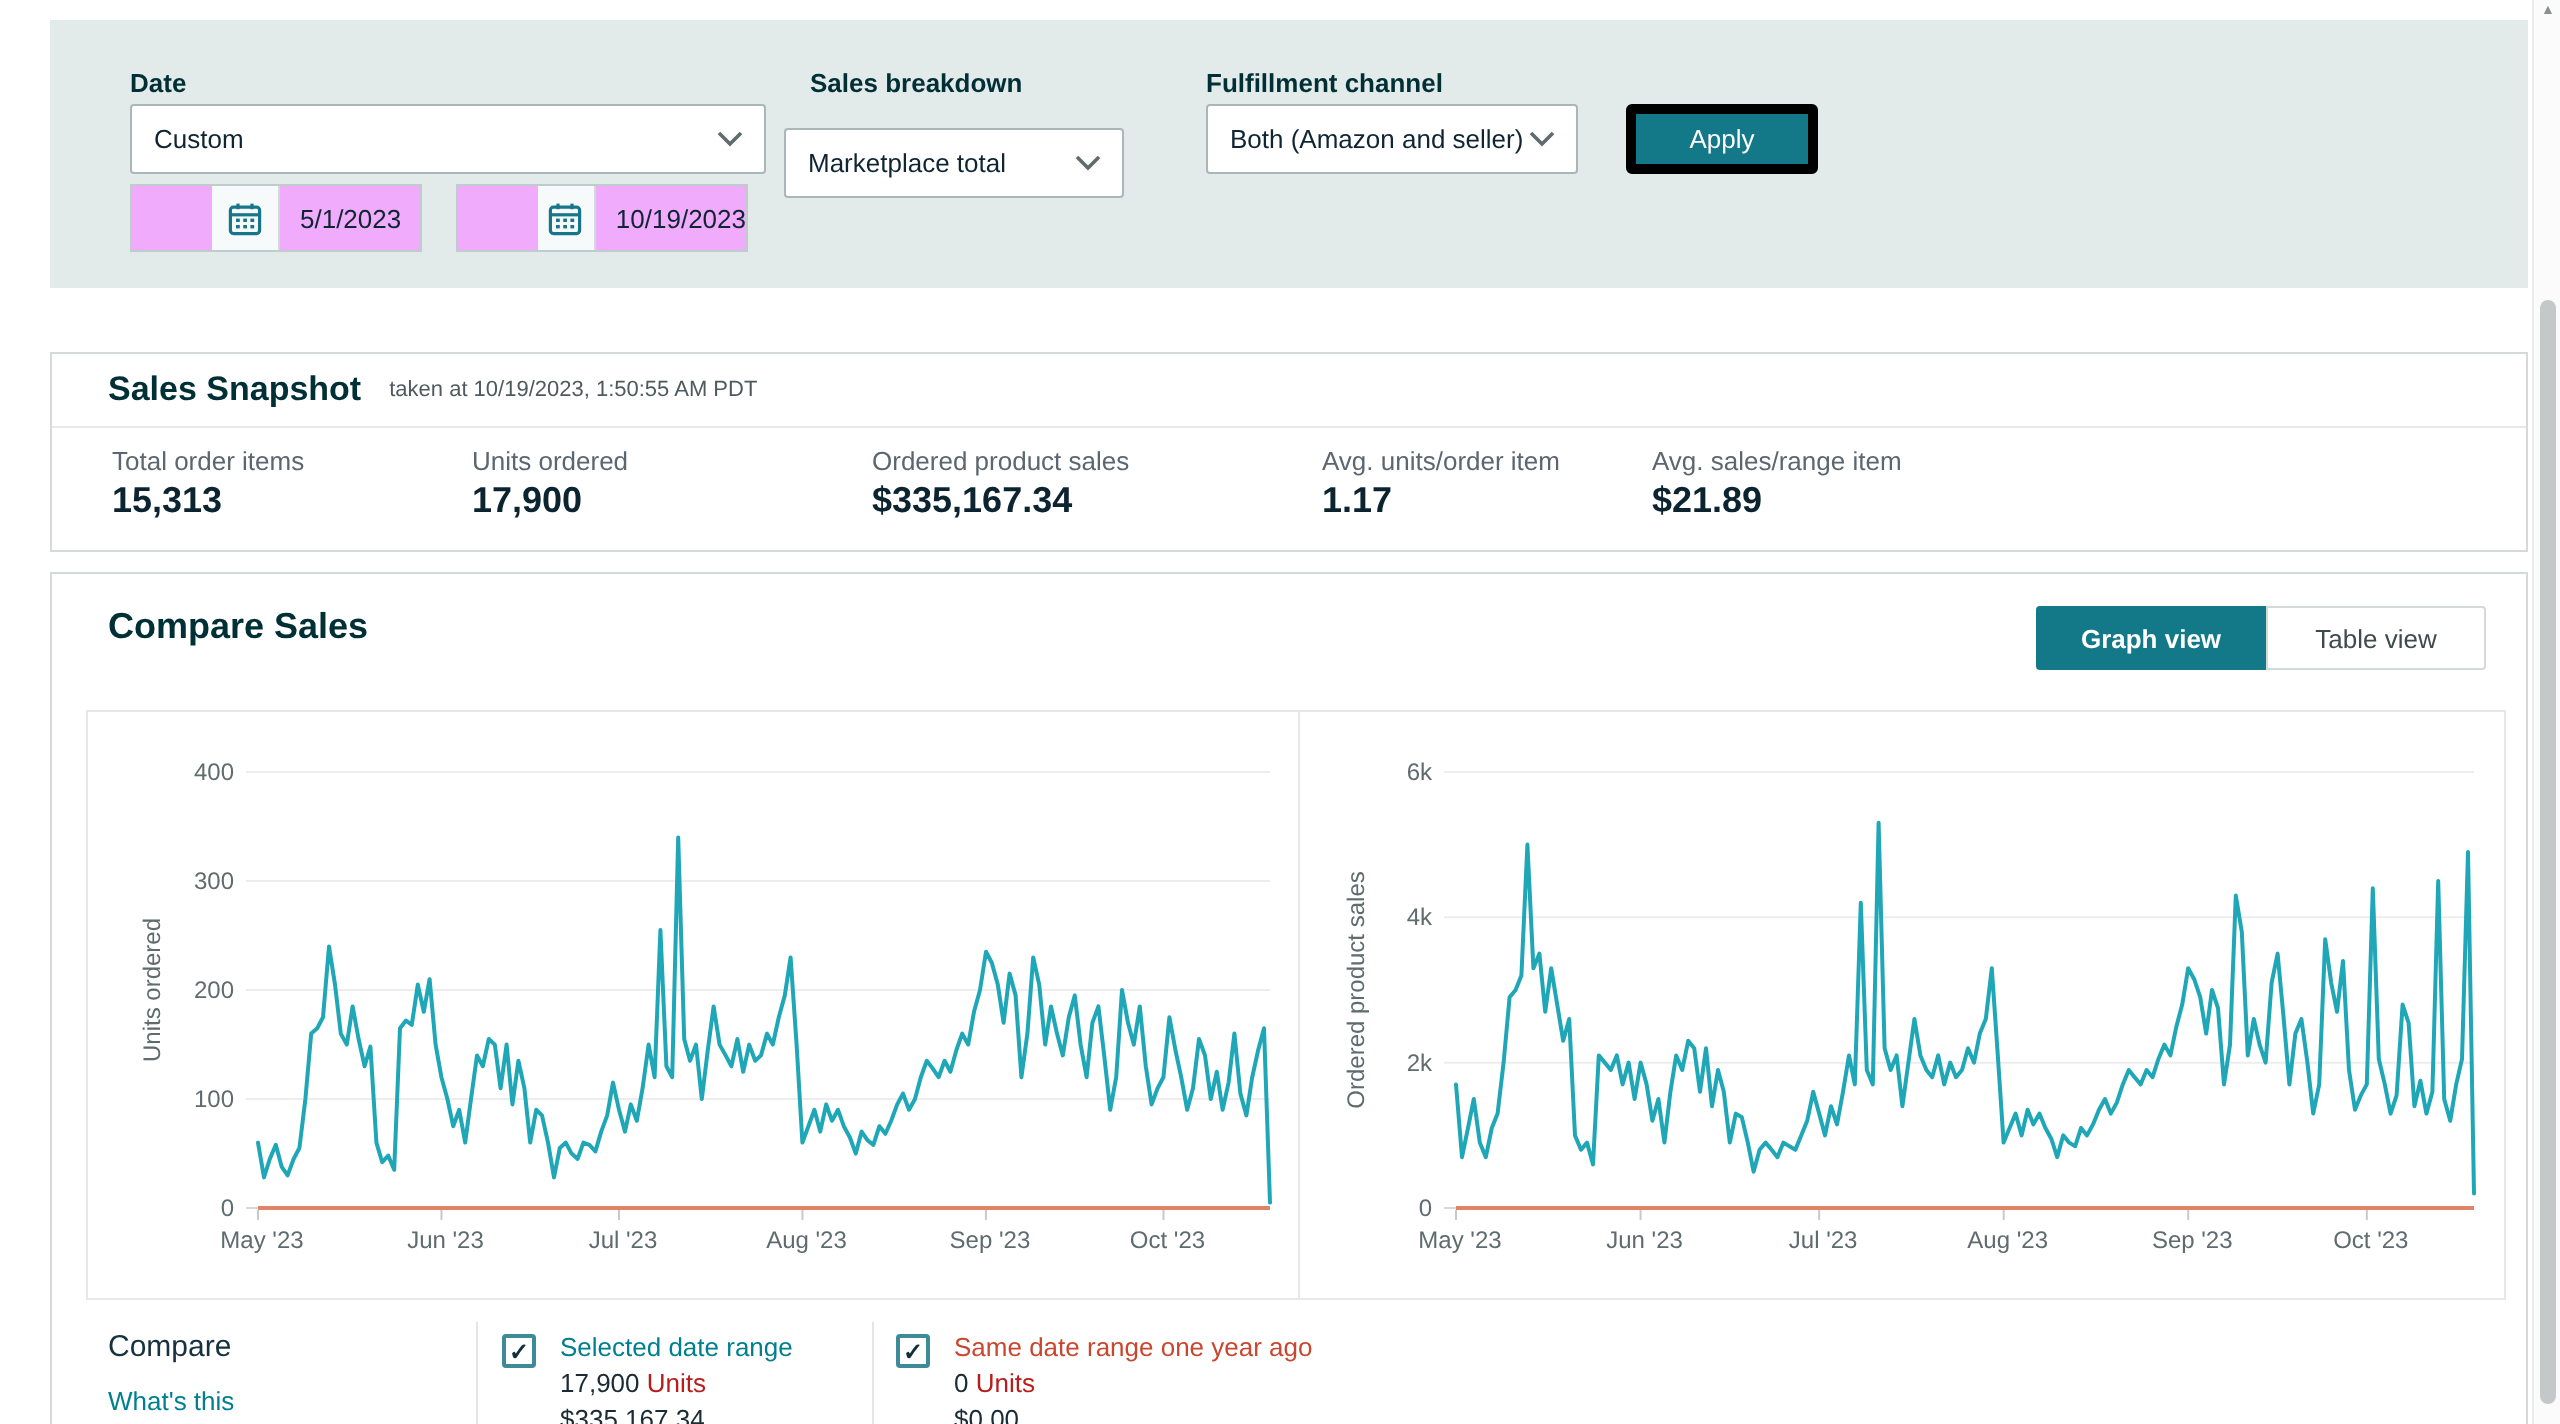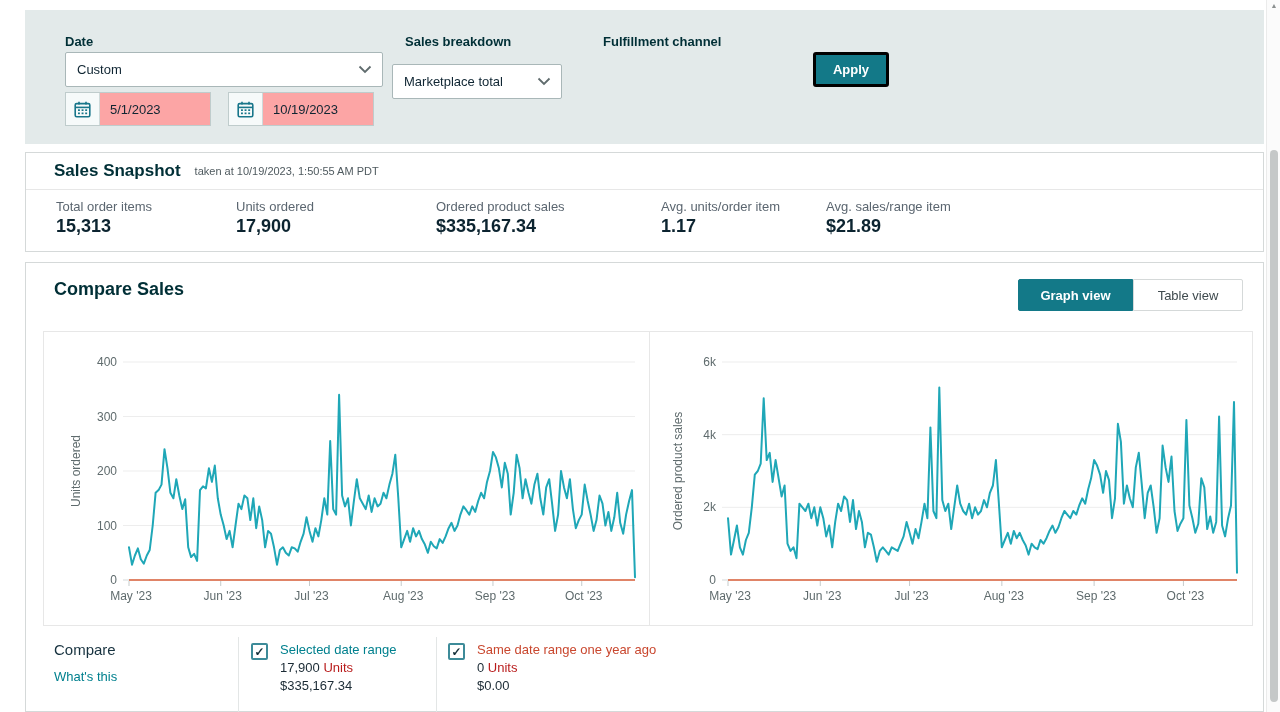--- a/index.html
+++ b/index.html
@@ -6,30 +6,30 @@
   html,body { width:1280px; height:712px; overflow:hidden; background:#fff;
     font-family:"Liberation Sans", sans-serif; color:#0f2532; }
   .page { position:absolute; left:0; top:0; width:1280px; height:712px; }
 
   
   .filter-panel { position:absolute; left:25px; top:10px; width:1239px; height:134px; background:#e3eaea; }
   .f-label { position:absolute; font-size:13px; font-weight:bold; color:#002f36; }
   .select { position:absolute; height:35px; background:#fff; border:1px solid #a9b7b8; border-radius:2px;
     display:flex; align-items:center; justify-content:space-between; padding:0 10px 0 11px; font-size:13px; cursor:pointer; }
   .select svg { flex:0 0 auto; }
-  .apply-btn { position:absolute; left:788px; top:42px; width:76px; height:35px; background:#137988; color:#fff;
-    font-size:13px; font-weight:bold; border:3px solid #000000; border-radius:3px; cursor:pointer;
+  .apply-btn { position:absolute; left:788px; top:42px; width:96px; height:35px; background:#137988; color:#fff;
+    font-size:13px; font-weight:normal; border:5px solid #000000; border-radius:3px; cursor:pointer;
     font-family:"Liberation Sans", sans-serif; }
-  .date-input { position:absolute; top:82px; height:34px; width:146px; background:#fca5a5; border:1px solid #bfcccc;
-    display:flex; align-items:stretch; }
+  .date-input { position:absolute; top:82px; height:34px; width:146px; background:#f0abfc; border:1px solid #bfcccc;
+    display:flex; align-items:stretch;padding-left:40px; }
   .cal-cell { width:34px; border-right:1px solid #cfdada; background:#f6fafa; display:flex; align-items:center; justify-content:center; }
   .date-text { font-size:13px; display:flex; align-items:center; padding-left:10px; }
 
   
-  .card { position:absolute; left:25px; width:1239px; background:#fff; border:1px solid #d5d9d9; }
+  .card { position:absolute; left:25px; width:1239px; background:#fff; border:1px solid #d5d9d9;margin-top:24px; }
   .snapshot-card { top:152px; height:100px; }
   .snap-header { height:37px; border-bottom:1px solid #e7e7e7; display:flex; align-items:center; padding-left:28px; }
   .snap-title { font-size:17px; font-weight:bold; color:#002f36; }
   .snap-taken { font-size:11px; color:#4f5a5f; margin-left:14px; }
   .stats-row { position:relative; height:62px; }
   .stat { position:absolute; top:9px; }
   .stat-label { font-size:13px; color:#5b6670; }
   .stat-value { font-size:18px; font-weight:bold; color:#0c2430; margin-top:2px; }
 
   .compare-card { top:262px; height:450px; }
@@ -120,20 +120,26 @@
 
     <div class="f-label" style="left:380px; top:24px;">Sales breakdown</div>
     <div class="select" style="left:367px; top:42px; width:170px;margin-top:12px;">
       <span>Marketplace total</span>
       <svg width="14" height="9" viewBox="0 0 14 9">
           <polyline points="1.5,1.5 7,7 12.5,1.5" fill="none" stroke="#5f6b6d" stroke-width="1.8"></polyline>
         </svg>
     </div>
 
     <div class="f-label" style="left:578px; top:24px;">Fulfillment channel</div>
+    <div class="select" style="left:578px; top:42px; width:186px;">
+      <span>Both (Amazon and seller)</span>
+      <svg width="14" height="9" viewBox="0 0 14 9">
+          <polyline points="1.5,1.5 7,7 12.5,1.5" fill="none" stroke="#5f6b6d" stroke-width="1.8"></polyline>
+        </svg>
+    </div>
 
     <button class="apply-btn">Apply</button>
   </div>
 
   <div class="card snapshot-card">
     <div class="snap-header">
       <span class="snap-title">Sales Snapshot</span>
       <span class="snap-taken">taken at 10/19/2023, 1:50:55 AM PDT</span>
     </div>
     <div class="stats-row">

